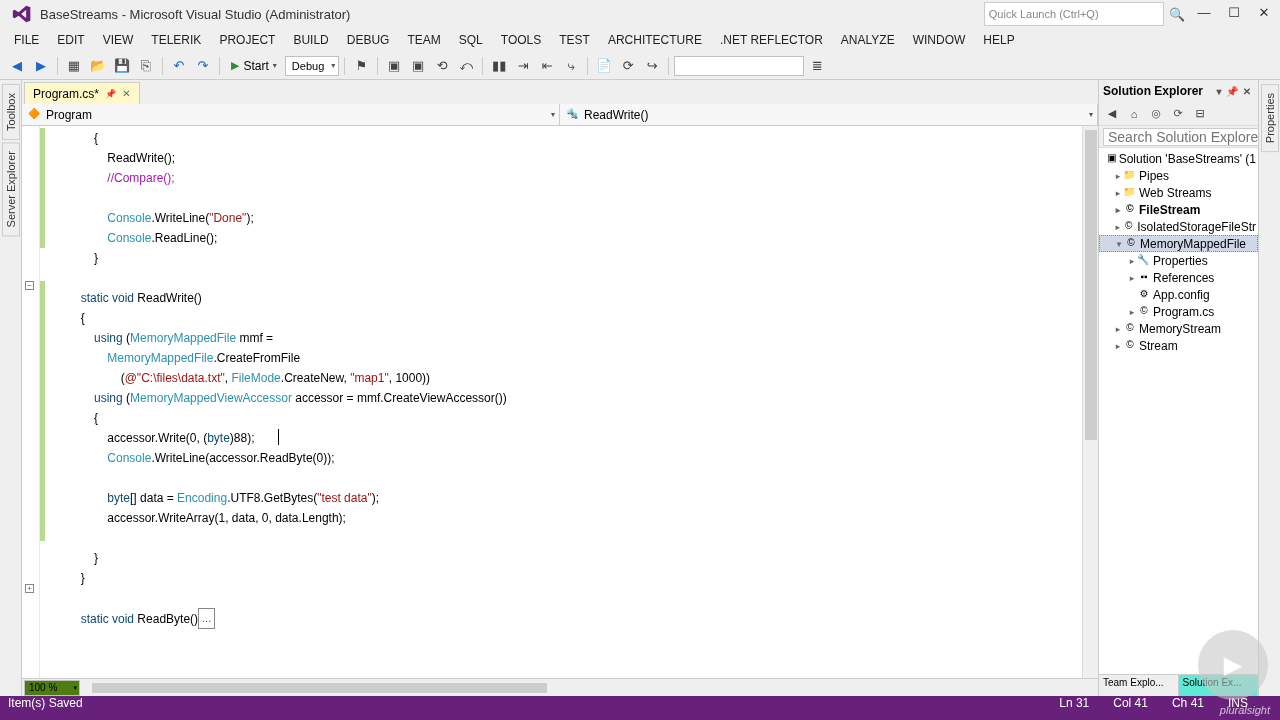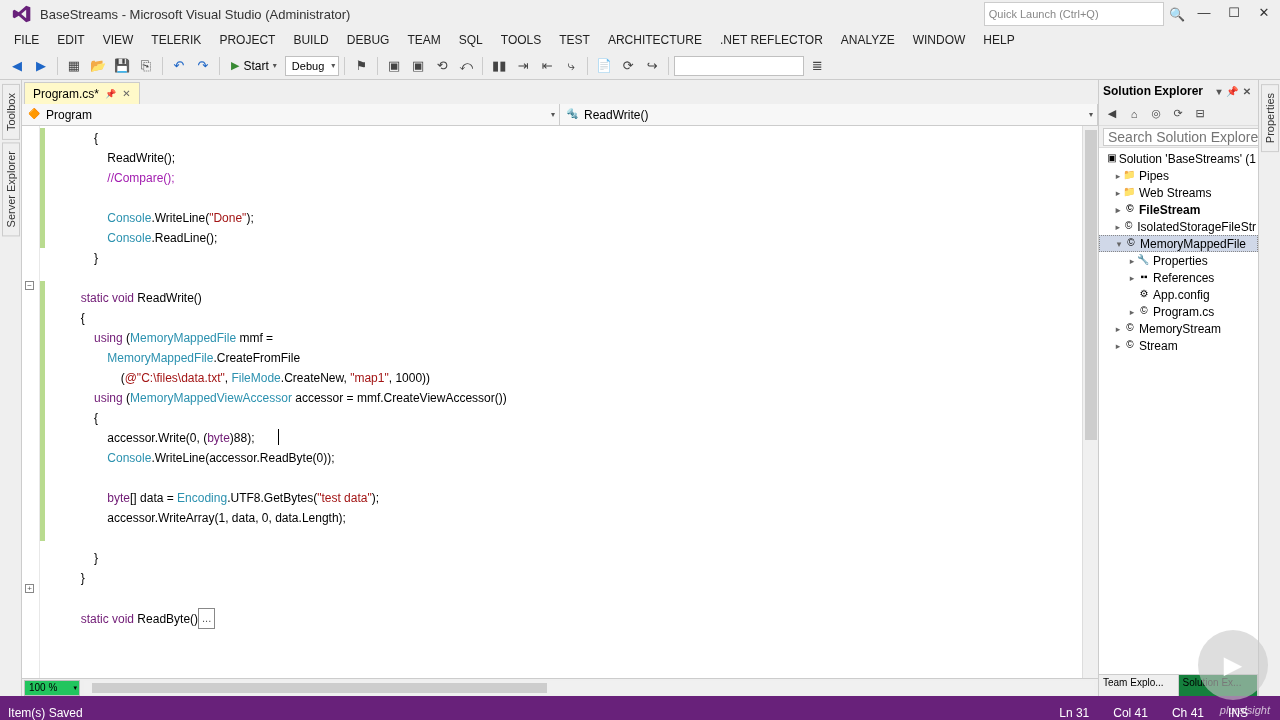--- a/index.html
+++ b/index.html
@@ -33,27 +33,27 @@
 .nav-dropdowns { height: 22px; display: flex; border-bottom: 1px solid #ccc; }
 .nav-dd { flex: 1; border-right: 1px solid #ccc; display: flex; align-items: center; padding: 0 6px; font-size: 11px; position: relative; background: #f7f7f7; }
 .nav-dd::after { content: "▾"; position: absolute; right: 4px; font-size: 8px; color: #555; }
 .nav-ic { width: 14px; height: 14px; margin-right: 4px; font-size: 10px; }
 .code-area { flex: 1; display: flex; overflow: hidden; position: relative; }
 .gutter-outline { width: 18px; background: #fff; border-right: 1px solid #e8e8e8; position: relative; }
 .outline-marker { position: absolute; left: 3px; width: 9px; height: 9px; border: 1px solid #888; font-size: 8px; line-height: 7px; text-align: center; color: #555; }
 .change-bar { width: 6px; background: #fff; position: relative; }
 .cb-seg { position: absolute; left: 0; width: 5px; background: #b9db8f; }
 .code-pre { flex: 1; font-family: Consolas, monospace; font-size: 14px; line-height: 19px; padding: 2px 0 2px 8px; white-space: pre; color: #000; overflow: hidden; }
-.k { color: #701a75; } .t { color: #2b91af; } .s { color: #a31515; } .c { color: #a21caf; }
+.k { color: #0c4a6e; } .t { color: #2b91af; } .s { color: #a31515; } .c { color: #a21caf; }
 .fold-box { display: inline-block; border: 1px solid #888; padding: 0 3px; font-size: 11px; color: #555; vertical-align: middle; }
 .caret-mark { display: inline-block; width: 1px; height: 16px; background: #000; vertical-align: middle; position: relative; top: -1px; }
 .editor-scroll-v { position: absolute; right: 0; top: 0; width: 16px; height: 100%; background: #f0f0f0; border-left: 1px solid #ddd; }
 .editor-scroll-v .thumb { position: absolute; left: 2px; top: 4px; width: 12px; height: 310px; background: #cdcdcd; }
 .zoom-bar { height: 18px; display: flex; align-items: center; border-top: 1px solid #ccc; background: #efefef; }
-.zoom-dd { width: 56px; border: 1px solid #c0c0c0; background: #22c55e; height: 16px; font-size: 10px; padding: 0 4px; display: flex; align-items: center; margin-left: 2px; position: relative; }
+.zoom-dd { width: 56px; border: 1px solid #c0c0c0; background: #4d7c0f; height: 16px; font-size: 10px; padding: 0 4px; display: flex; align-items: center; margin-left: 2px; position: relative; }
 .zoom-dd::after { content: "▾"; position: absolute; right: 2px; font-size: 7px; }
 .hscroll { flex: 1; height: 14px; background: #f0f0f0; margin: 0 4px; display: flex; align-items: center; }
 .hscroll-thumb { width: 45%; height: 10px; background: #cdcdcd; margin-left: 8px; }
 .bottom-tabs { height: 22px; background: #efefef; border-top: 1px solid #ccc; display: flex; align-items: center; padding: 0 6px; gap: 2px; }
 .btab { padding: 2px 8px; font-size: 11px; cursor: pointer; }
 .right-panel { width: 160px; background: #efefef; border-left: 1px solid #ccc; display: flex; flex-direction: column; }
 .rp-titlebar { height: 22px; background: #efefef; display: flex; align-items: center; padding: 0 4px; font-size: 11px; font-weight: bold; }
 .rp-titlebar .sp { flex: 1; }
 .rp-titlebar .btn { width: 14px; text-align: center; cursor: pointer; font-size: 10px; color: #555; }
 .rp-toolbar { height: 24px; display: flex; align-items: center; padding: 0 4px; gap: 4px; border-bottom: 1px solid #ddd; }
@@ -65,23 +65,23 @@
 .tree-row.sel { background: #d0d8e8; border: 1px dotted #888; }
 .tree-row.bold { font-weight: bold; }
 .tri { width: 10px; font-size: 9px; color: #666; cursor: pointer; text-align: center; }
 .tri.open::before { content: "▾"; }
 .tri.closed::before { content: "▸"; }
 .tri.none::before { content: " "; }
 .tic { width: 14px; height: 14px; margin-right: 2px; font-size: 10px; text-align: center; }
 .ind1 { padding-left: 14px; } .ind2 { padding-left: 28px; }
 .rp-bottom-tabs { height: 22px; border-top: 1px solid #ccc; display: flex; }
 .rp-btab { flex: 1; padding: 2px 4px; font-size: 10px; border-right: 1px solid #ccc; white-space: nowrap; overflow: hidden; text-overflow: ellipsis; cursor: pointer; }
-.rp-btab.active { background: #15803d; }
+.rp-btab.active { background: #5eead4; }
 .right-rail { width: 22px; background: #efefef; border-left: 1px solid #ccc; display: flex; flex-direction: column; align-items: center; padding-top: 4px; }
-.statusbar { height: 24px; background: #68217a; display: flex; align-items: flex-end; color: #fff; font-size: 11px; padding: 0 8px; }
+.statusbar { height: 24px; background: #68217a; display: flex; align-items: flex-start; color: #fff; font-size: 11px; padding: 0 8px; }
 .statusbar .sp { flex: 1; }
 .status-cell { margin-right: 24px; }
 .watermark { position: fixed; right: 12px; bottom: 20px; width: 70px; height: 70px; border-radius: 50%; background: rgba(200,200,200,0.6); display: flex; align-items: center; justify-content: center; font-size: 24px; color: #fff; }
 .brand { position: fixed; right: 10px; bottom: 4px; font-size: 11px; color: rgba(255,255,255,0.7); font-style: italic; }
 </style>
 </head>
 <body>
 
 <div class="titlebar">
   <div class="vs-icon">

